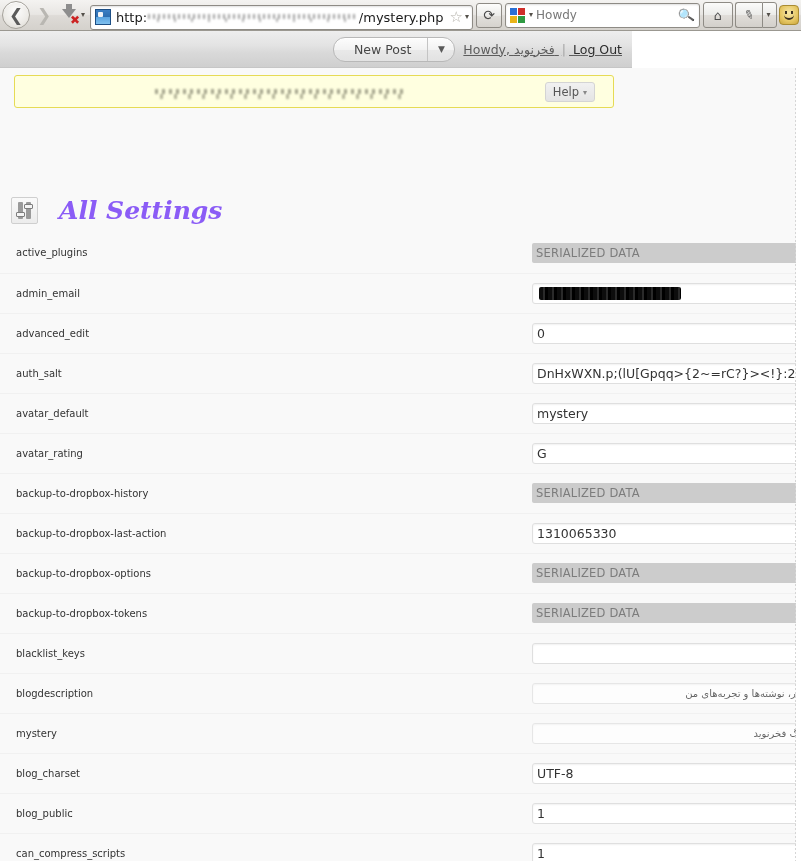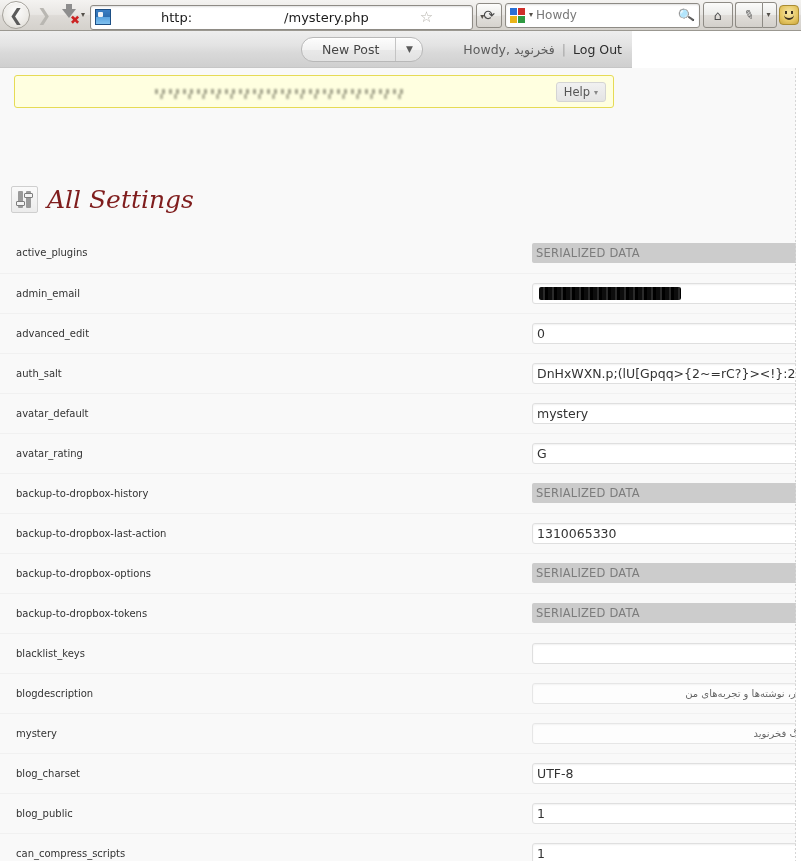--- a/index.html
+++ b/index.html
@@ -84,21 +84,20 @@
     height: 23px;
     margin: 4px 3px 0 2px;
     background: #ffffff;
     border: 1px solid #8e8b85;
     border-radius: 3px;
     display: flex;
     align-items: center;
     box-shadow: inset 0 1px 2px rgba(0,0,0,0.13);
     min-width: 0;
     position: relative;
-    gap: 45px;
   }
   .site-favicon {
     width: 16px; height: 16px; margin: 0 5px 0 4px;
     flex: 0 0 auto;
     background: linear-gradient(to bottom, #3b7fc4 0%, #2d6daf 50%, #5aa3e0 50%, #7fc0ee 100%);
     border: 1px solid #1d4f85;
     position: relative;
     box-sizing: border-box;
   }
   .site-favicon:after {
@@ -206,21 +205,20 @@
     height: 37px;
     width: 632px;
     background: linear-gradient(to bottom, #eeeeee 0%, #e3e3e3 40%, #d9d9d9 60%, #cfcfcf 100%);
     border-bottom: 1px solid #c6c6c6;
     display: flex;
     align-items: center;
     justify-content: flex-end;
     box-sizing: border-box;
     padding-right: 10px;
     font-family: "DejaVu Sans", "Liberation Sans", sans-serif;
-    gap: 24px;
   }
   .newpost-wrap {
     display: flex; align-items: stretch;
     height: 23px;
     border: 1px solid #b8b8b8;
     border-radius: 12px;
     background: linear-gradient(to bottom, #fdfdfd 0%, #f2f2f2 50%, #e9e9e9 51%, #e2e2e2 100%);
     box-shadow: 0 1px 0 rgba(255,255,255,0.8) inset;
     overflow: hidden;
   }
@@ -230,22 +228,23 @@
     font-size: 12.5px; color: #464646;
     white-space: nowrap;
   }
   .newpost-caret {
     display: flex; align-items: center; justify-content: center;
     width: 26px;
     border-left: 1px solid #c4c4c4;
     color: #5a5a5a; font-size: 9px;
   }
   .howdy {
-    font-size: 12.5px; color: #5d5d5d; margin-left: 16px; white-space: nowrap;
+    font-size: 12.5px; color: #5d5d5d; margin-left: 8px; white-space: nowrap;
     direction: ltr;
+    text-decoration: underline;
   }
   .howdy .sep { color: #a5a5a5; margin: 0 3px; }
   .logout {
     font-size: 12.5px; color: #21759b; text-decoration: none; color: #2c2c2c;
   }
 
   
   .wp-body {
     position: relative;
     background: #f9f9f9;
@@ -269,21 +268,21 @@
     filter: blur(1.2px);
     background-image:
       repeating-linear-gradient(90deg, #4a4a3a 0 3px, transparent 3px 7px),
       repeating-linear-gradient(90deg, transparent 0 5px, #6b6b55 5px 8px, transparent 8px 14px);
     background-size: 100% 5px, 100% 5px;
     background-position: 0 1px, 0 6px;
     background-repeat: no-repeat;
   }
   .help-btn {
     position: absolute;
-    right: 7px; top: 6px;
+    right: 18px; top: 6px;
     height: 20px;
     padding: 0 7px;
     background: linear-gradient(to bottom, #f1f1f1 0%, #e4e4e4 100%);
     border: 1px solid #d4d4d4;
     border-radius: 3px;
     display: flex; align-items: center; gap: 4px;
     font-size: 11.5px; color: #555;
     box-sizing: border-box;
   }
   .help-btn .caret { font-size: 8px; color: #888; }
@@ -309,24 +308,24 @@
   .title-icon .knob {
     position: absolute; width: 9px; height: 5px; background: #f4f4f4;
     border: 1px solid #7d7d7d; border-radius: 1px; box-sizing: border-box;
   }
   .title-icon .k1 { left: 4px; top: 14px; }
   .title-icon .k2 { left: 12px; top: 6px; }
   .page-title {
     font-family: "DejaVu Serif", "Liberation Serif", serif;
     font-style: italic;
     font-size: 25px;
-    color: #7f1d1d;
-    font-weight: normal;
+    color: #8b5cf6;
+    font-weight: bold;
     line-height: 1;
-    margin: 0;
+    margin: 12px;
   }
 
   
   .settings-table {
     position: absolute;
     left: 0; top: 165px;
     width: 795px;
     border-collapse: collapse;
     table-layout: fixed;
   }

